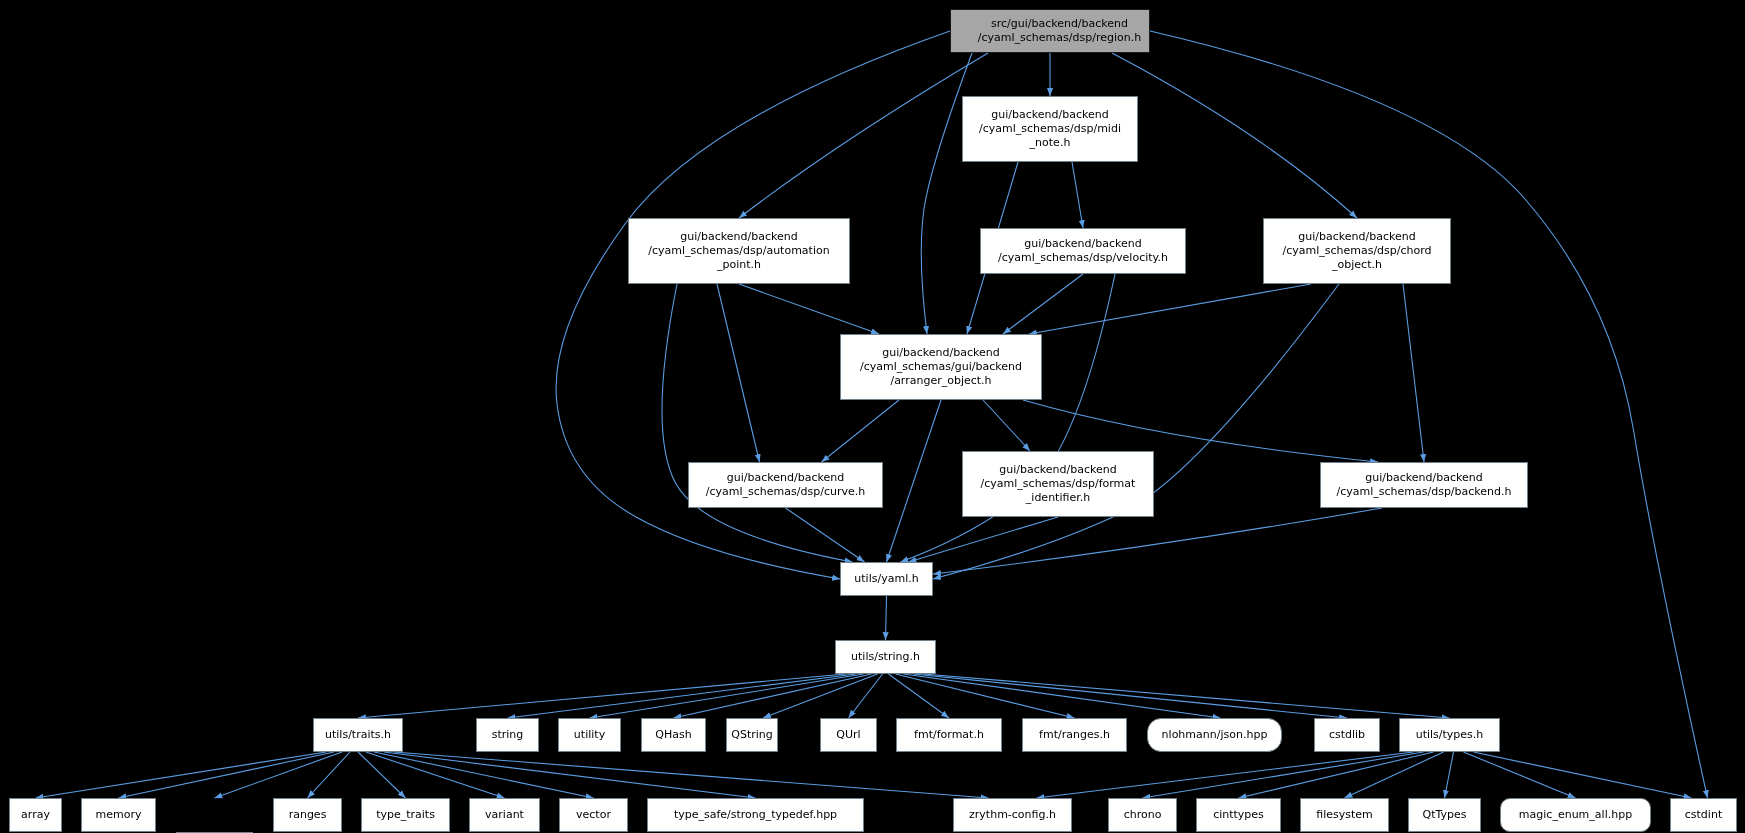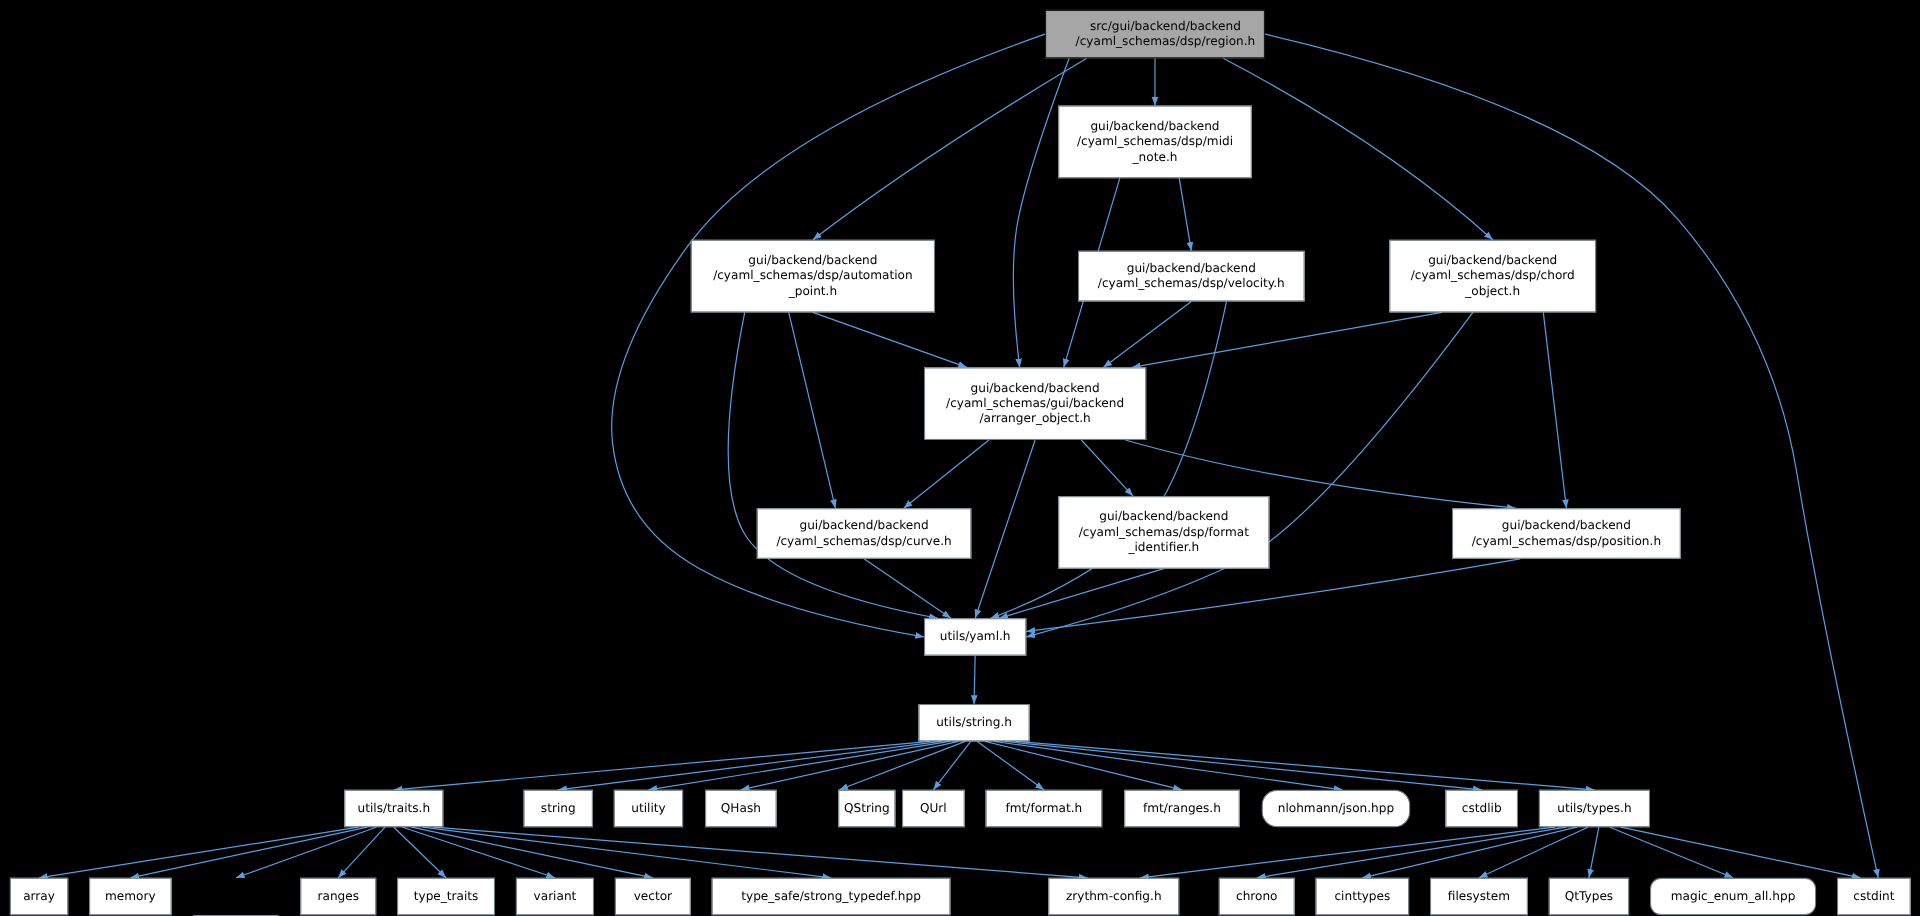--- a/index.html
+++ b/index.html
@@ -149,21 +149,21 @@
       <div class="node" style="left: 962px; top: 451px; width: 192px; height: 66px;">
         <div>
           <div>gui/backend/backend</div>
           <div>/cyaml_schemas/dsp/format</div>
           <div>_identifier.h</div>
         </div>
       </div>
       <div class="node" style="left: 1320px; top: 462px; width: 208px; height: 46px;">
         <div>
           <div>gui/backend/backend</div>
-          <div>/cyaml_schemas/dsp/position.h</div>
+          <div>/cyaml_schemas/dsp/backend.h</div>
         </div>
       </div>
       <div class="node" style="left: 840px; top: 562px; width: 93px; height: 34px;">
         <div>
           <div>utils/yaml.h</div>
         </div>
       </div>
       <div class="node" style="left: 835px; top: 640px; width: 101px; height: 34px;">
         <div>
           <div>utils/string.h</div>
@@ -182,21 +182,21 @@
       <div class="node" style="left: 558px; top: 718px; width: 63px; height: 34px;">
         <div>
           <div>utility</div>
         </div>
       </div>
       <div class="node" style="left: 641px; top: 718px; width: 65px; height: 34px;">
         <div>
           <div>QHash</div>
         </div>
       </div>
-      <div class="node" style="left: 726px; top: 718px; width: 52px; height: 34px; margin-left: 36px;">
+      <div class="node" style="left: 726px; top: 718px; width: 52px; height: 34px;">
         <div>
           <div>QString</div>
         </div>
       </div>
       <div class="node" style="left: 820px; top: 718px; width: 57px; height: 34px;">
         <div>
           <div>QUrl</div>
         </div>
       </div>
       <div class="node" style="left: 896px; top: 718px; width: 106px; height: 34px;">

